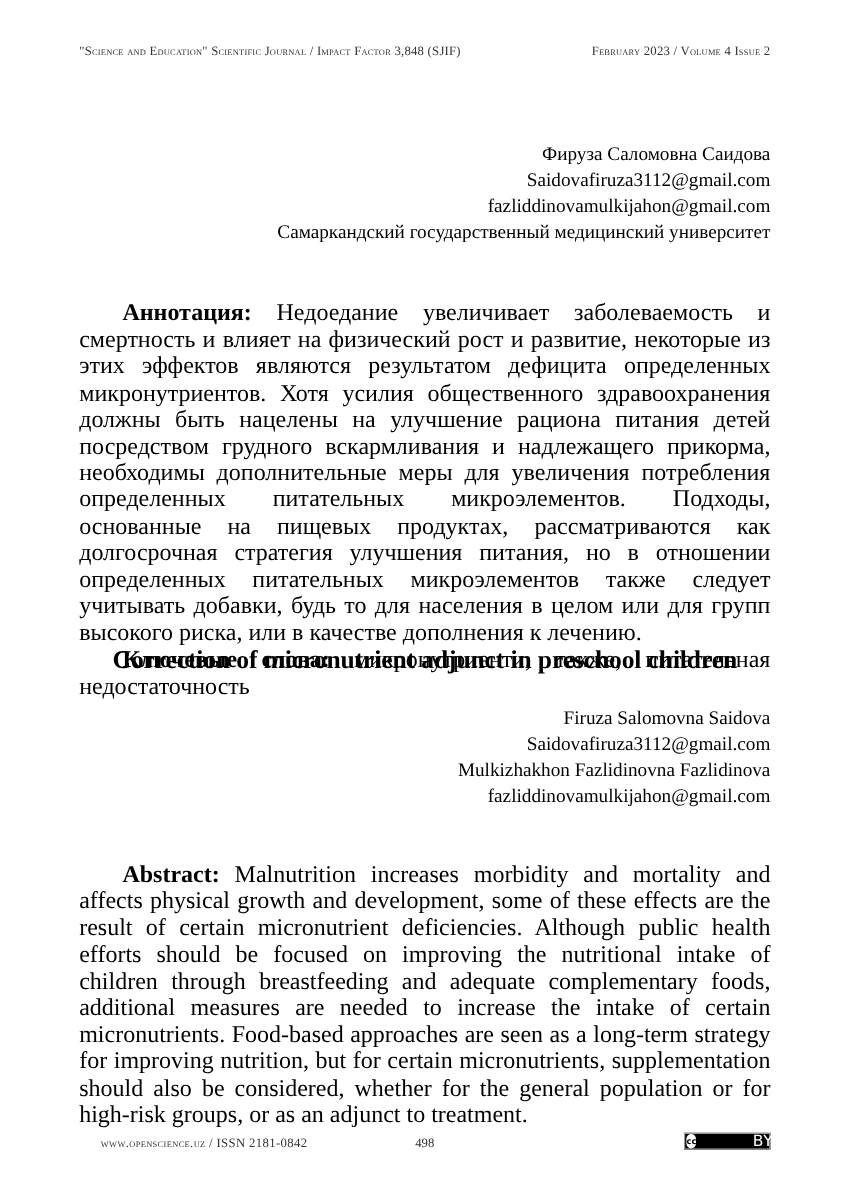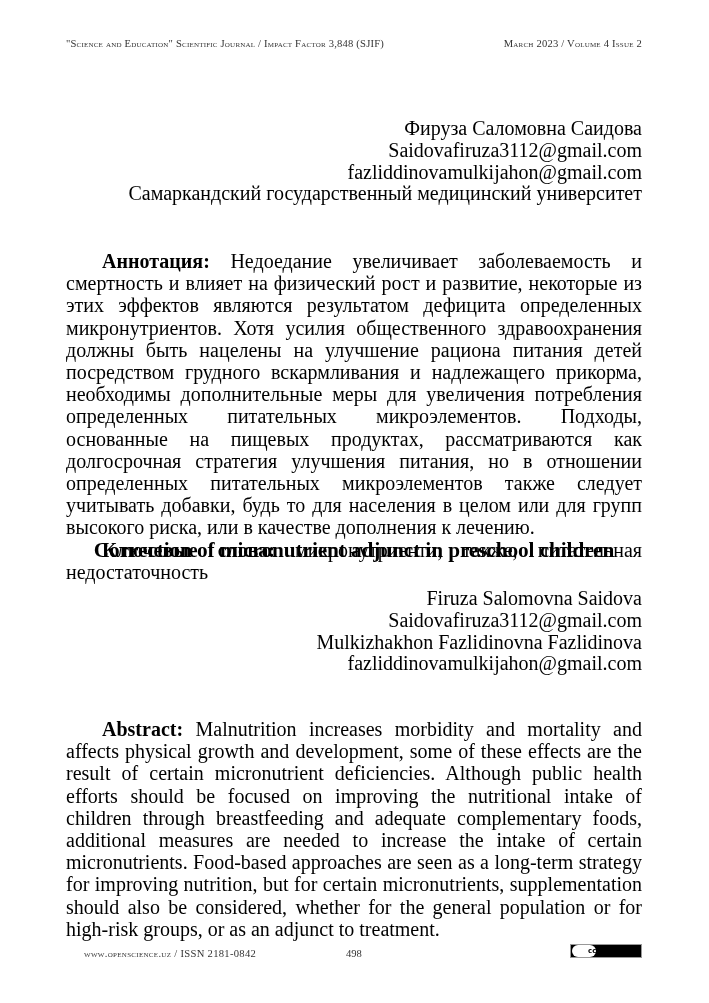--- a/index.html
+++ b/index.html
@@ -2,45 +2,45 @@
 <html><head>
 <meta charset="utf-8">
 <style>
   html, body { margin: 0; padding: 0; background: #ffffff; }
   body { width: 709px; height: 1003px; position: relative; overflow: hidden; color: #000; font-family: "Liberation Serif", serif; }
   .page { position: absolute; left: 0; top: 0; width: 709px; height: 1003px; }
   .header { position: absolute; left: 66px; top: 38px; width: 576px; display: flex; justify-content: space-between; font-family: "Liberation Serif", serif; font-variant: small-caps; font-size: 10.6px; color: #333; letter-spacing: 0.2px; white-space: nowrap; }
   .title { position: absolute; left: 66px; width: 576px; text-align: center; font-weight: bold; font-size: 21.3px; line-height: 26px; letter-spacing: -0.1px; }
   .title.ru { top: 67px; }
   .title.en { top: 537px; }
-  .authors { position: absolute; left: 66px; width: 576px; text-align: right; font-size: 20px; line-height: 21.8px; }
+  .authors { position: absolute; left: 66px; width: 576px; text-align: right; font-size: 16px; line-height: 21.8px; }
   .authors.ru { top: 118px; }
   .authors.en { top: 588px; }
   .authors div { white-space: nowrap; }
   .abstract { position: absolute; left: 66px; width: 576px; font-size: 20px; line-height: 22.2px; text-align: justify; }
   .abstract.ru { top: 250px; }
   .abstract.en { top: 718px; }
   .abstract p { margin: 0; text-indent: 36px; }
   .abstract b { font-weight: bold; }
   .kw { margin: 0; text-indent: 36px; }
   .footer { position: absolute; left: 66px; top: 948px; width: 576px; font-size: 10.6px; color: #333; }
   .footer .site { position: absolute; left: 18px; top: 0; font-variant: small-caps; letter-spacing: 0.3px; white-space: nowrap; }
   .footer .pnum { position: absolute; left: 280px; top: 0; }
   .cc { position: absolute; left: 504px; top: -4px; width: 72px; height: 14px; background: #000; border: 1px solid #999; box-sizing: border-box; display: flex; align-items: center; }
-  .cc .cc-logo { width: 18px; height: 12px; background: #fff; color: #000; border-radius: 6px; font-family: "DejaVu Sans", sans-serif; font-size: 7px; font-weight: bold; display: flex; align-items: center; justify-content: center; margin-left: 1px; padding-left: 16px; }
-  .cc .cc-by { color: #fff; font-family: "DejaVu Sans", sans-serif; font-size: 10px; margin-left: 4px; letter-spacing: 0.5px; padding-left: 43px; }
+  .cc .cc-logo { width: 18px; height: 12px; background: #fff; color: #000; border-radius: 6px; font-family: "DejaVu Sans", sans-serif; font-size: 7px; font-weight: bold; display: flex; align-items: center; justify-content: center; margin-left: 1px; }
+  .cc .cc-by { color: #fff; font-family: "DejaVu Sans", sans-serif; font-size: 13px; margin-left: 4px; letter-spacing: 0.5px; padding-left: 43px; }
 </style>
 </head>
 <body>
 
 <div class="page">
 
   <div class="header">
     <span>"Science and Education" Scientific Journal / Impact Factor 3,848 (SJIF)</span>
-    <span>March 2023 / Volume 4 Issue 2</span>
+    <span>February 2023 / Volume 4 Issue 2</span>
   </div>
 
 
   <div class="authors ru">
     <div>Фируза Саломовна Саидова</div>
     <div>Saidovafiruza3112@gmail.com</div>
     <div>fazliddinovamulkijahon@gmail.com</div>
     <div>Самаркандский государственный медицинский университет</div>
   </div>
 

